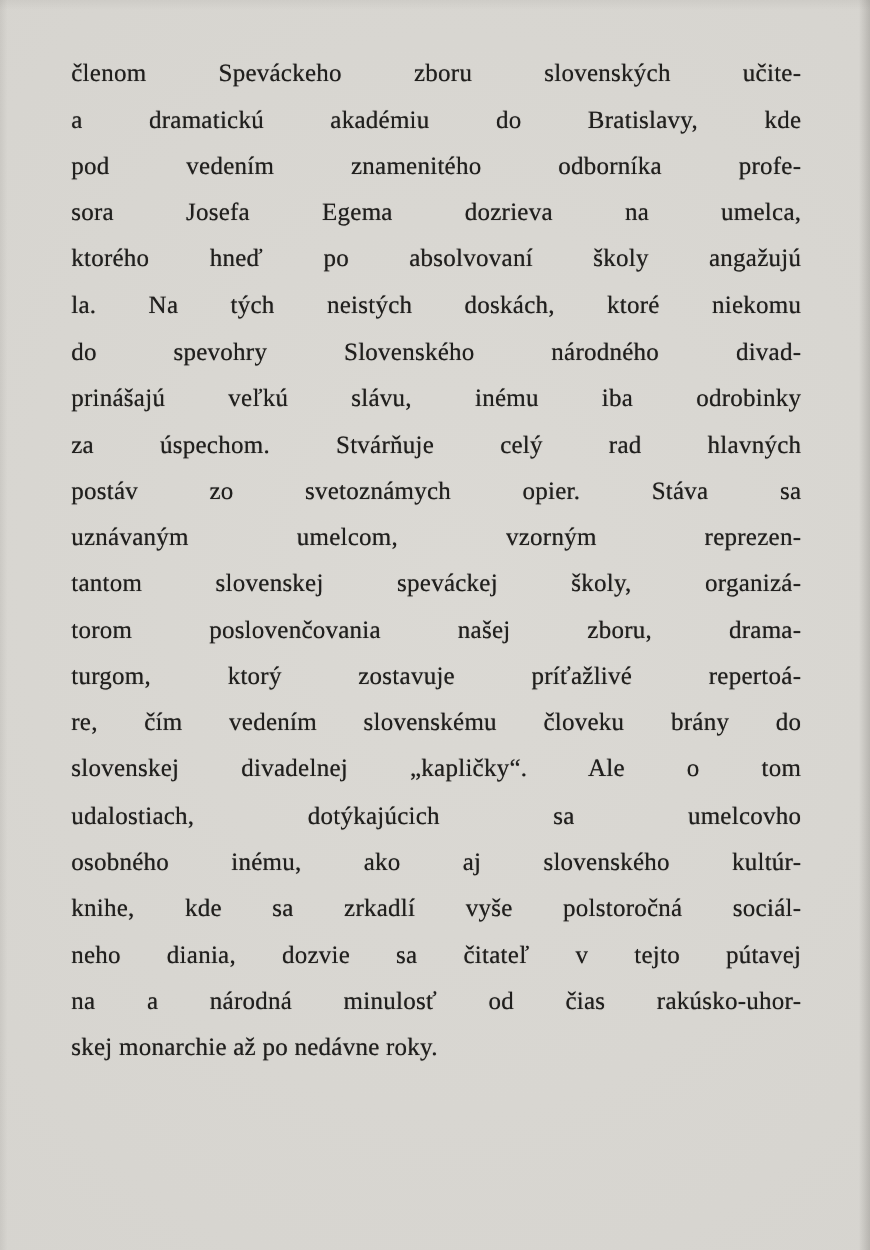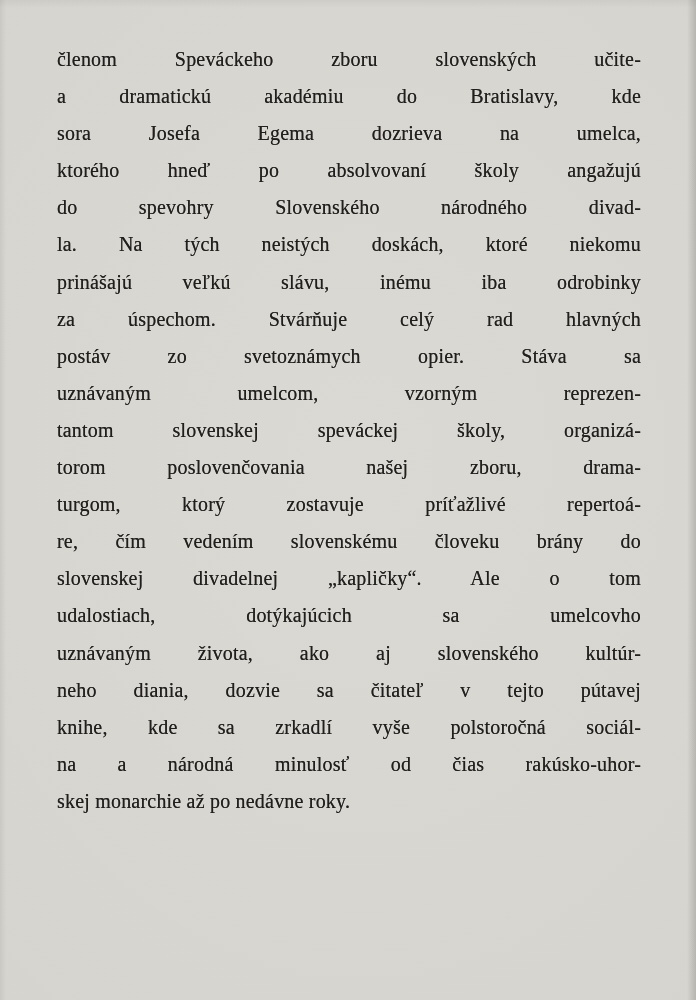--- a/index.html
+++ b/index.html
@@ -44,33 +44,34 @@
     text-align-last: left;
   }
 </style>
 </head>
 <body>
 
 <div class="scan">
   <div class="text-block">
     <div class="line">členom Speváckeho zboru slovenských učite-</div>
     <div class="line">a dramatickú akadémiu do Bratislavy, kde</div>
+    <div class="line">pod vedením znamenitého odborníka profe-</div>
     <div class="line">sora Josefa Egema dozrieva na umelca,</div>
     <div class="line">ktorého hneď po absolvovaní školy angažujú</div>
+    <div class="line">la. Na tých neistých doskách, ktoré niekomu</div>
     <div class="line">do spevohry Slovenského národného divad-</div>
-    <div class="line">la. Na tých neistých doskách, ktoré niekomu</div>
     <div class="line">prinášajú veľkú slávu, inému iba odrobinky</div>
     <div class="line">za úspechom. Stvárňuje celý rad hlavných</div>
     <div class="line">postáv zo svetoznámych opier. Stáva sa</div>
     <div class="line">uznávaným umelcom, vzorným reprezen-</div>
     <div class="line">tantom slovenskej speváckej školy, organizá-</div>
     <div class="line">torom poslovenčovania našej zboru, drama-</div>
     <div class="line">turgom, ktorý zostavuje príťažlivé repertoá-</div>
     <div class="line">re, čím vedením slovenskému človeku brány do</div>
     <div class="line">slovenskej divadelnej „kapličky“. Ale o tom</div>
     <div class="line">udalostiach, dotýkajúcich sa umelcovho</div>
-    <div class="line">uznávaným života, ako aj slovenského kultúr-</div>
+    <div class="line">osobného inému, ako aj slovenského kultúr-</div>
+    <div class="line">knihe, kde sa zrkadlí vyše polstoročná sociál-</div>
     <div class="line">neho diania, dozvie sa čitateľ v tejto pútavej</div>
-    <div class="line">knihe, kde sa zrkadlí vyše polstoročná sociál-</div>
     <div class="line">na a národná minulosť od čias rakúsko-uhor-</div>
     <div class="line last">skej monarchie až po nedávne roky.</div>
   </div>
 </div>
 
 </body></html>

